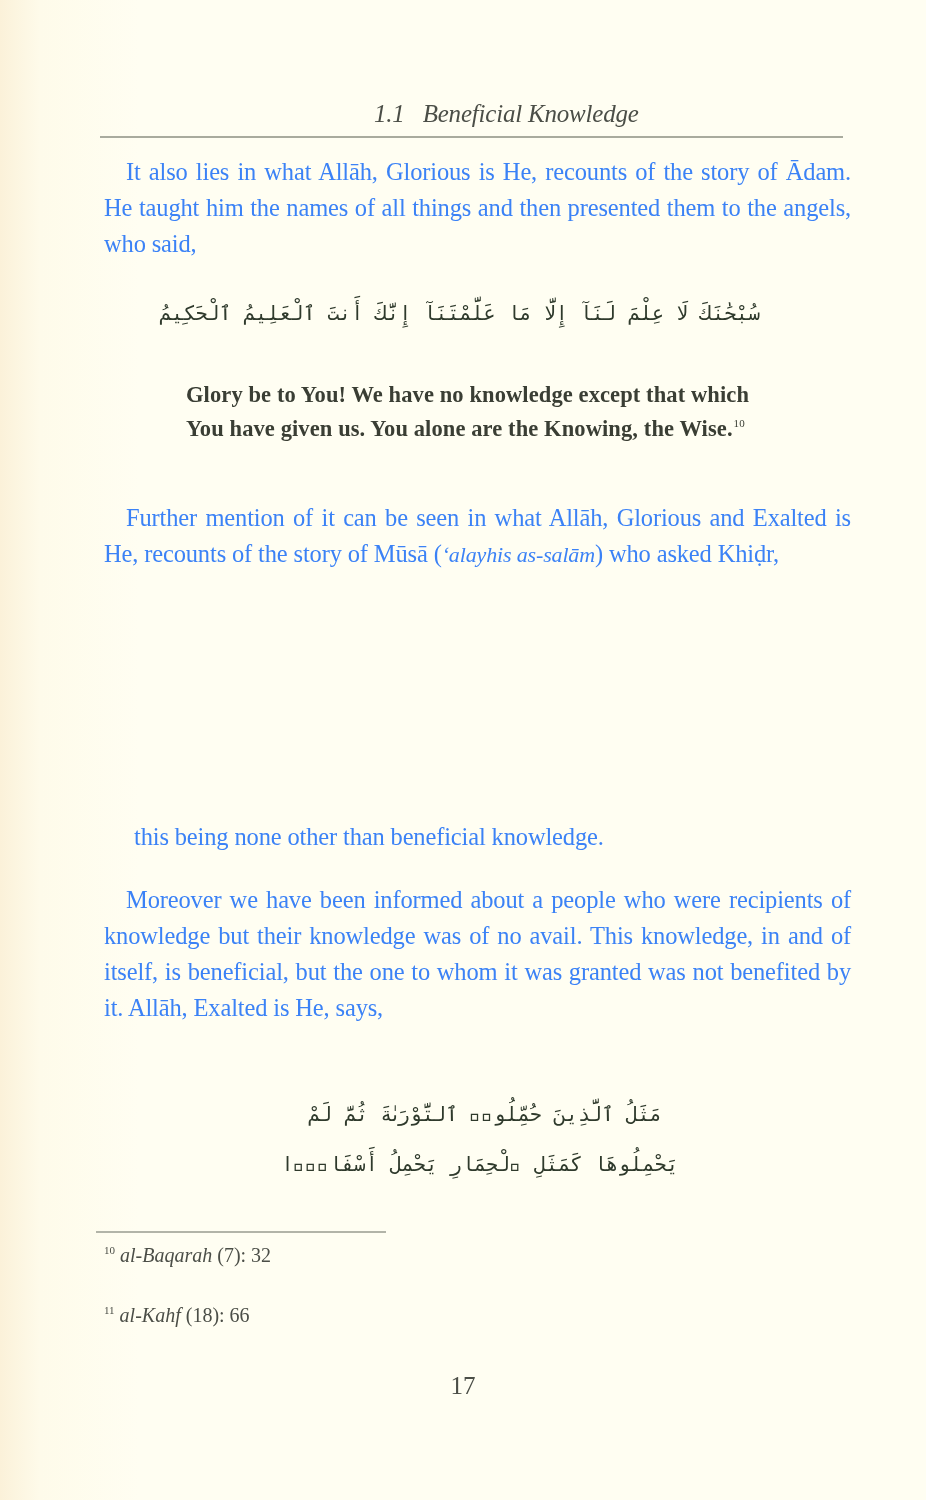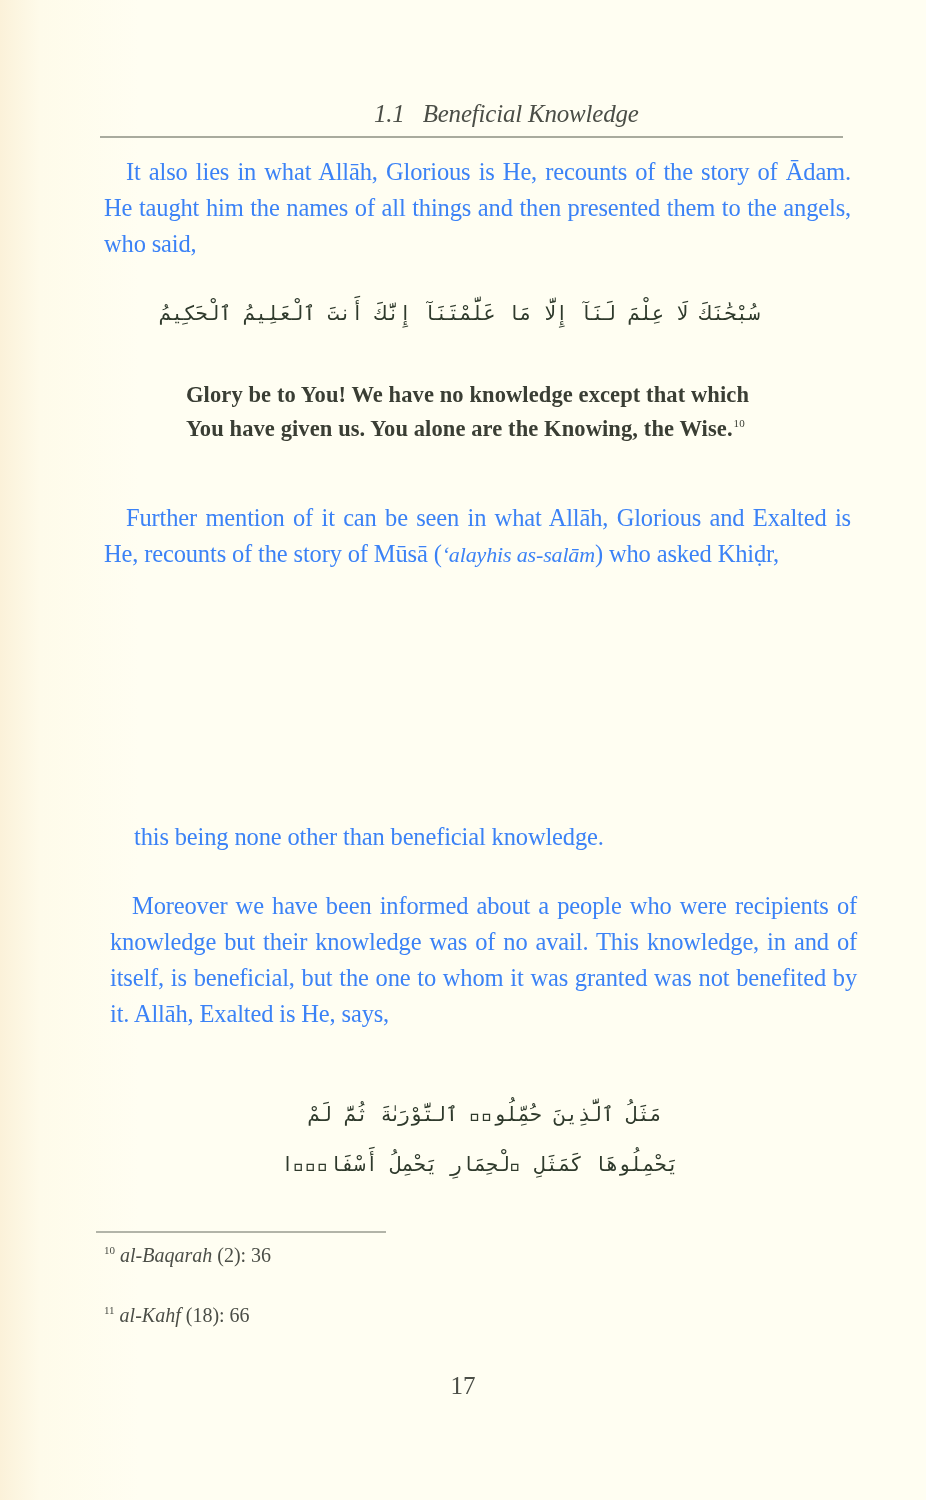--- a/index.html
+++ b/index.html
@@ -130,29 +130,29 @@
   <div class="arabic" style="left:180px; width:580px; top:292px;">سُبْحَٰنَكَ لَا عِلْمَ لَنَآ إِلَّا مَا عَلَّمْتَنَآ إِنَّكَ أَنتَ ٱلْعَلِيمُ ٱلْحَكِيمُ</div>
 
   <p class="translation" style="top:378px; margin:0;"><span>Glory be to You! We have no knowledge except that which You have given us. You alone are the Knowing, the Wise.</span><sup>10</sup></p>
 
   <p class="para" style="top:500px; margin:0;"><span>Further mention of it can be seen in what Allāh, Glorious and Exalted is He, recounts of the story of Mūsā (</span><i>‘alayhis as-salām</i><span>) who asked Khiḍr,</span></p>
 
 
 
   <p class="para" style="top:811px; margin:8px; text-indent:22px;">this being none other than beneficial knowledge.</p>
 
-  <p class="para" style="top:882px; margin:6px;">Moreover we have been informed about a people who were recipients of knowledge but their knowledge was of no avail. This knowledge, in and of itself, is beneficial, but the one to whom it was granted was not benefited by it. Allāh, Exalted is He, says,</p>
+  <p class="para" style="top:882px; margin:0;">Moreover we have been informed about a people who were recipients of knowledge but their knowledge was of no avail. This knowledge, in and of itself, is beneficial, but the one to whom it was granted was not benefited by it. Allāh, Exalted is He, says,</p>
 
   <div class="arabic" style="left:290px; width:390px; top:1093px;">مَثَلُ ٱلَّذِينَ حُمِّلُوا۟ ٱلتَّوْرَىٰةَ ثُمَّ لَمْ</div>
   <div class="arabic" style="left:280px; width:400px; top:1143px;">يَحْمِلُوهَا كَمَثَلِ ٱلْحِمَارِ يَحْمِلُ أَسْفَارًۢا</div>
 
   <div class="fn-rule"></div>
 
   <div class="footnote" style="top:1244px;">
-    <span class="fn-mark">10</span><span class="fn-title">al-Baqarah</span> <span>(2): 36</span>
+    <span class="fn-mark">10</span><span class="fn-title">al-Baqarah</span> <span>(7): 32</span>
   </div>
 
   <div class="footnote" style="top:1304px;">
     <span class="fn-mark">11</span><span class="fn-title">al-Kahf</span> <span>(18): 66</span>
   </div>
 
   <div class="folio">17</div>
 
 </div>
 

